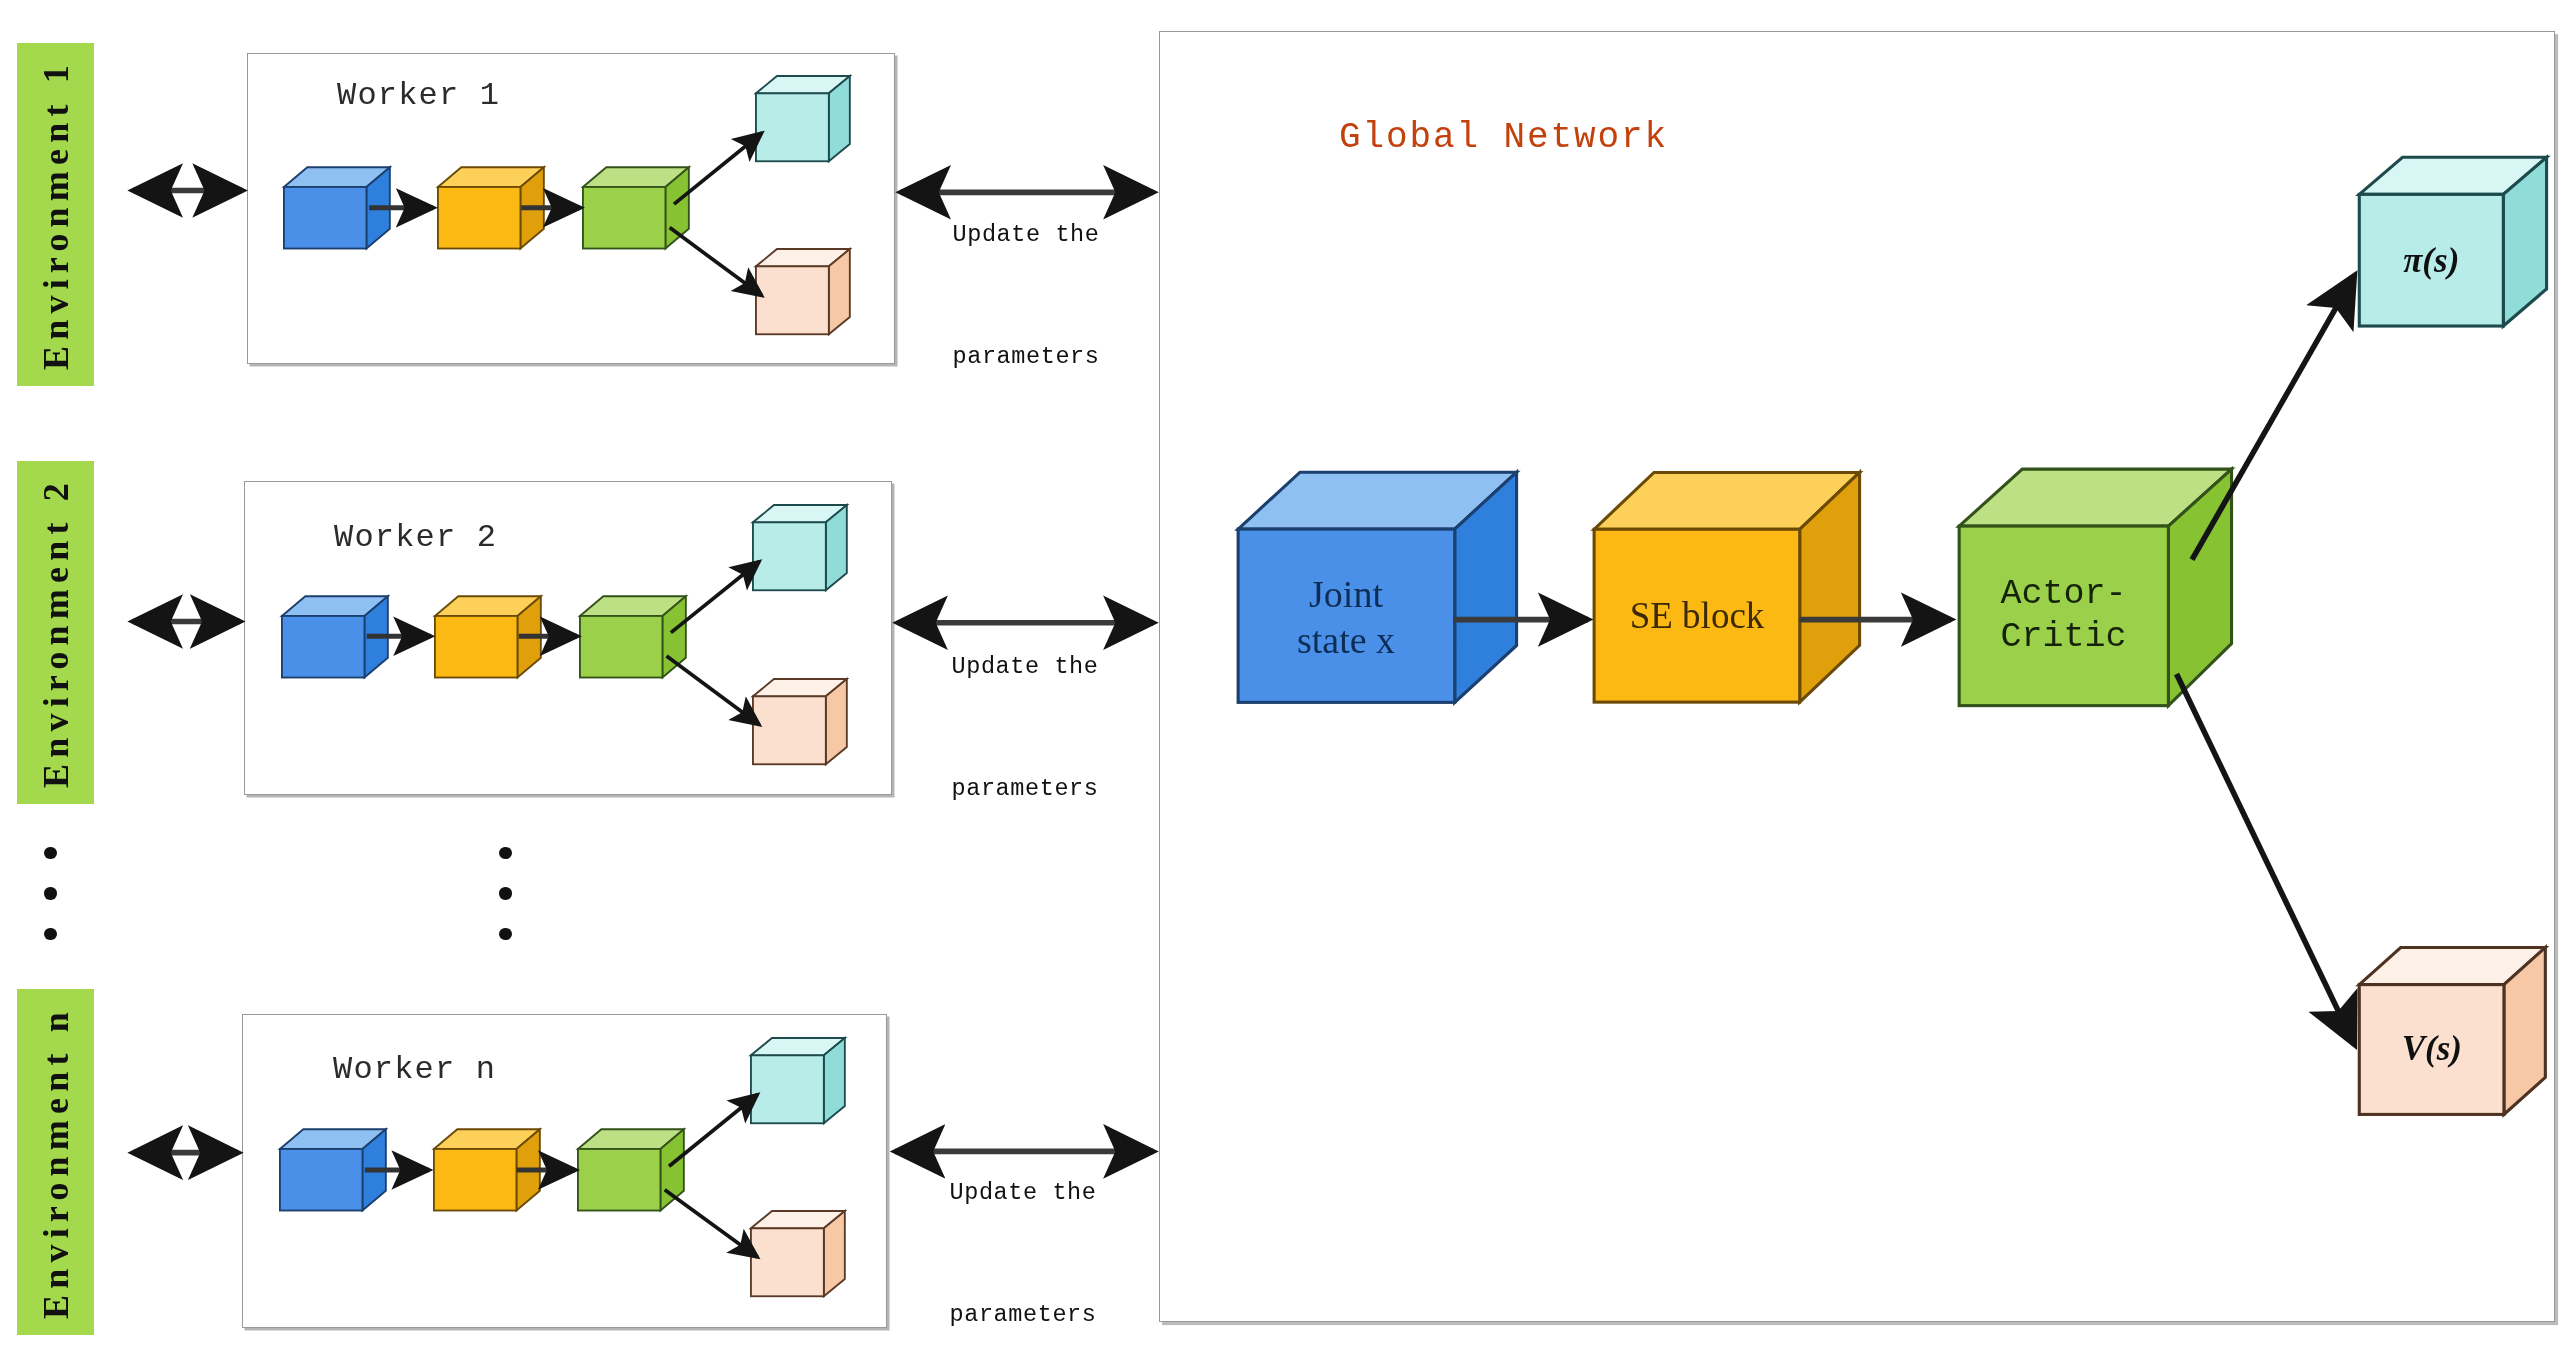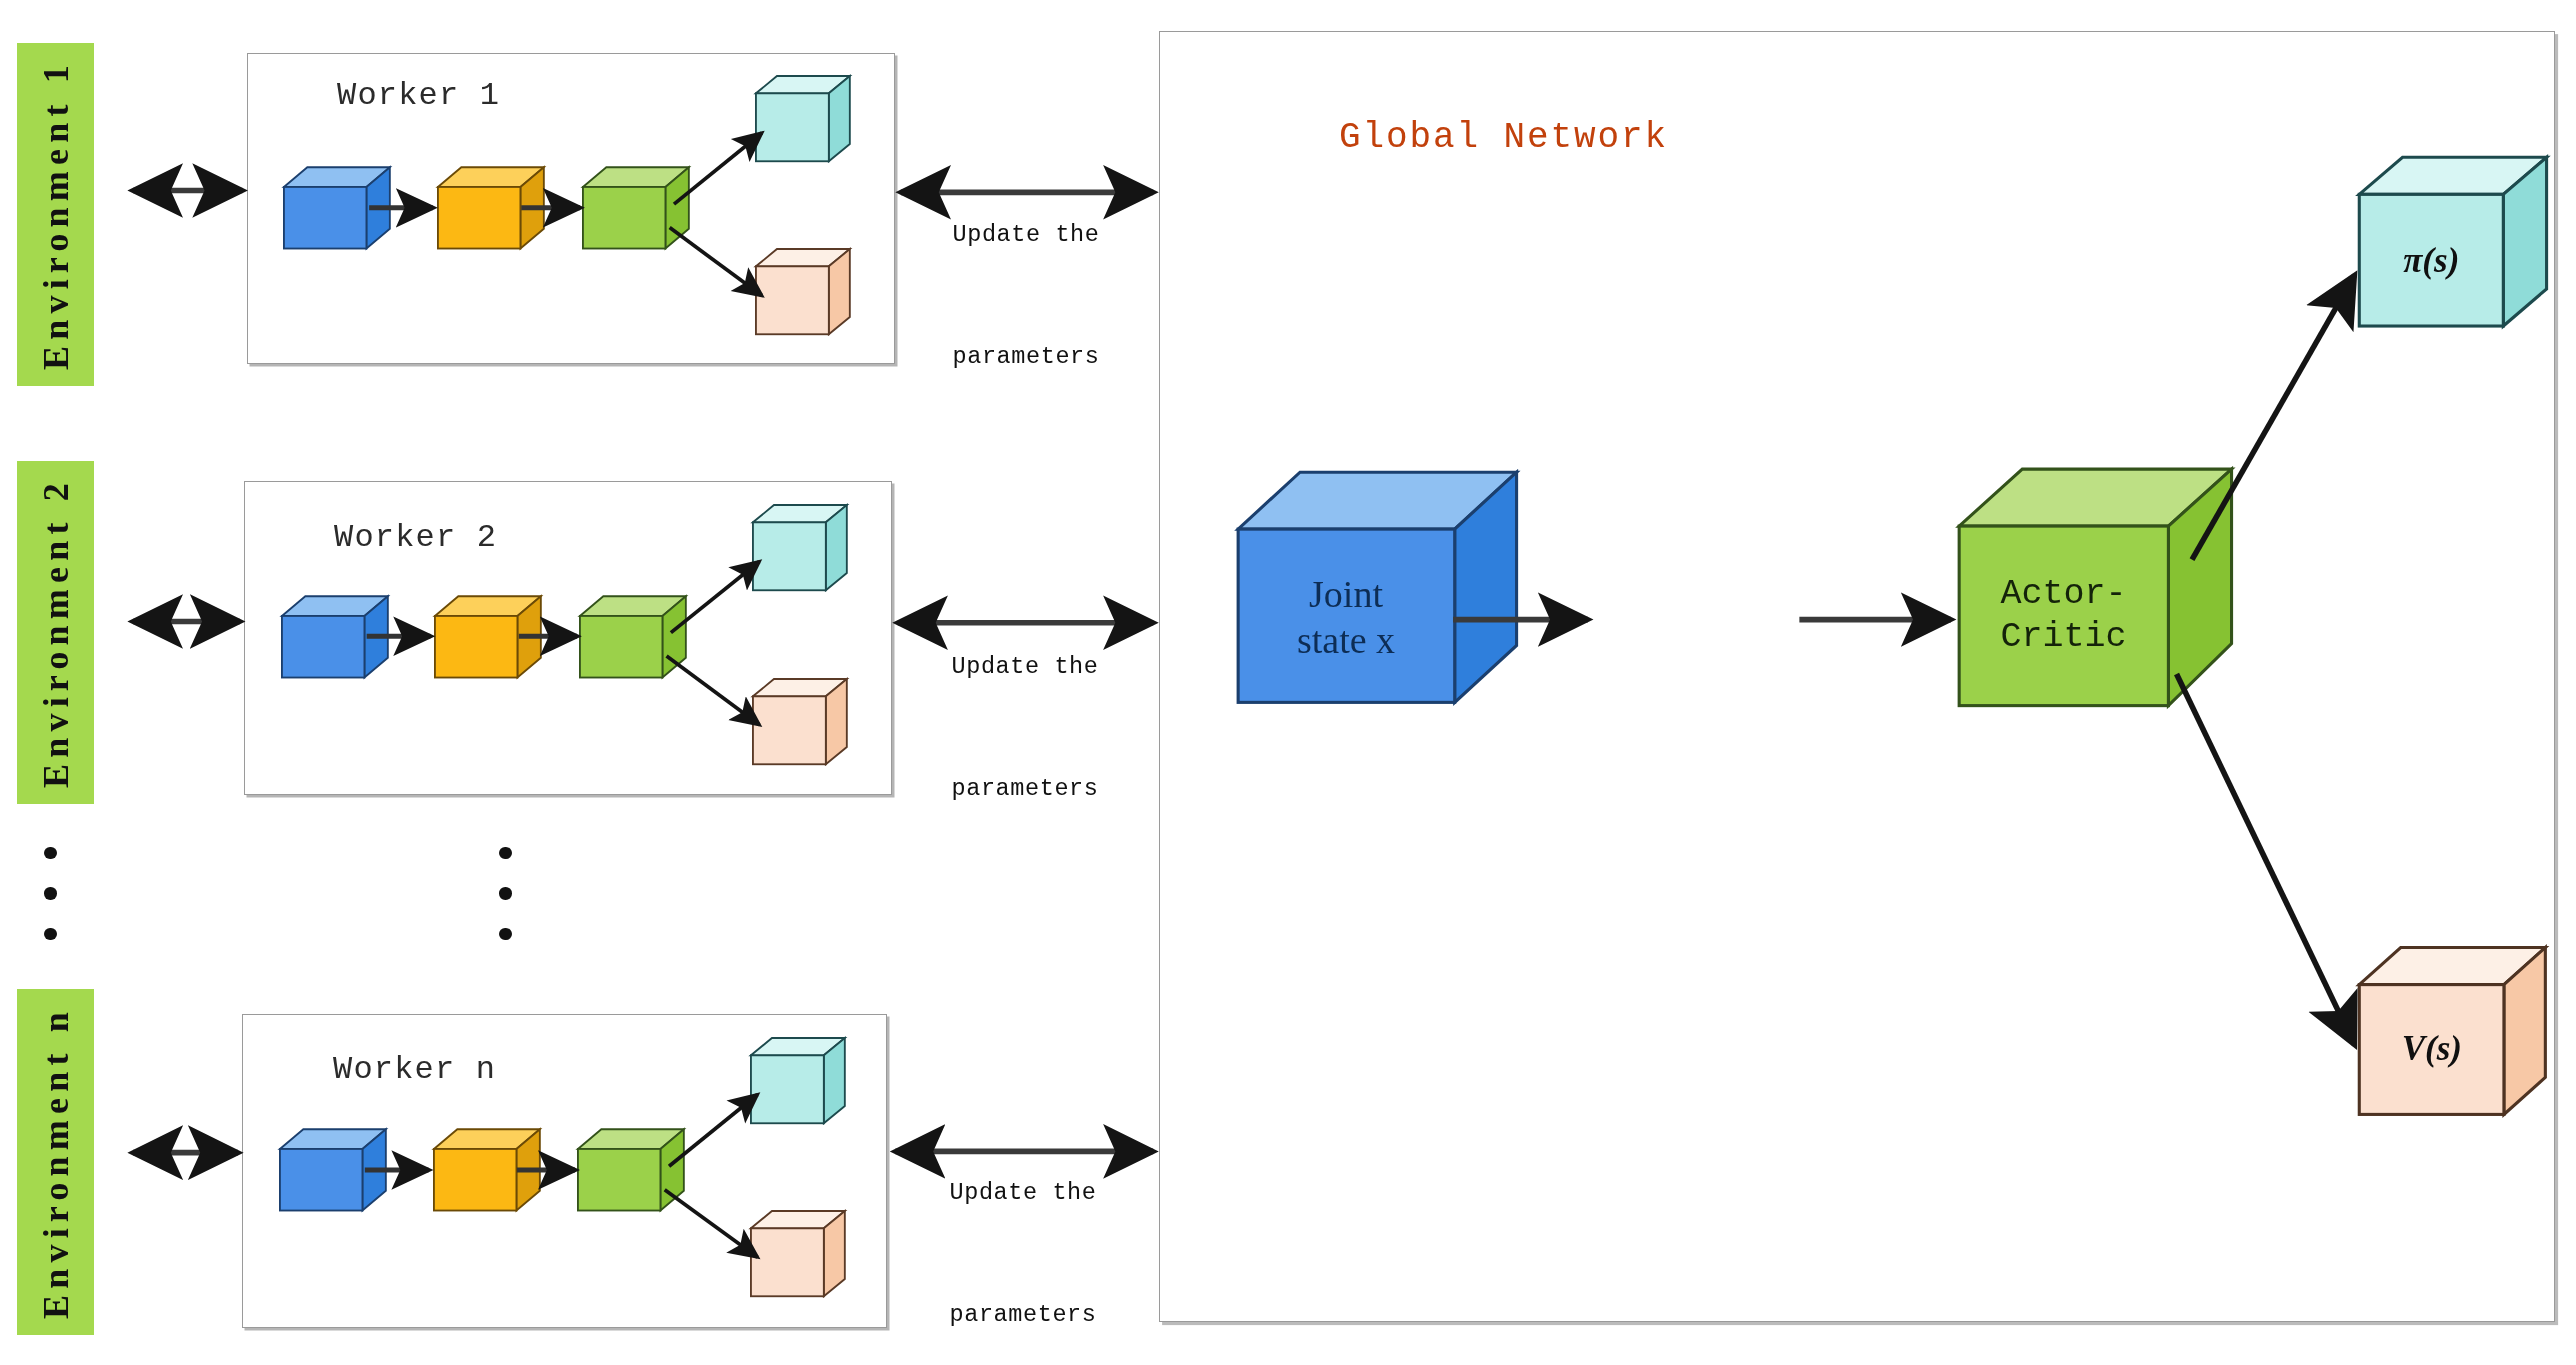--- a/index.html
+++ b/index.html
@@ -277,20 +277,29 @@
     <svg width="297" height="260" viewBox="0 0 480 420">
       <polygon points="18,110 118,18 468,18 368,110" fill="#8fc0f2" stroke="#1b3f6e" stroke-width="5"></polygon>
       <polygon points="368,110 468,18 468,298 368,390" fill="#2f7fdc" stroke="#1b3f6e" stroke-width="5"></polygon>
       <rect x="18" y="110" width="350" height="280" fill="#4a90e8" stroke="#1b3f6e" stroke-width="5"></rect>
     </svg>
     <div class="cube-label" style="top:111px; left:11px; width:216px; height:90px;
                 font-family:'Liberation Serif', serif; font-size:38px; color:#0d2d55;">Joint
 state x</div>
   </div>
 
+  <div class="cube" style="left:1583px; top:461px;">
+    <svg width="284" height="260" viewBox="0 0 460 420">
+      <polygon points="18,110 115,18 448,18 351,110" fill="#fdd05a" stroke="#6b4a06" stroke-width="5"></polygon>
+      <polygon points="351,110 448,18 448,298 351,390" fill="#dfa00c" stroke="#6b4a06" stroke-width="5"></polygon>
+      <rect x="18" y="110" width="333" height="280" fill="#fcb813" stroke="#6b4a06" stroke-width="5"></rect>
+    </svg>
+    <div class="cube-label" style="top:127px; left:11px; width:206px; height:56px;
+                font-family:'Liberation Serif', serif; font-size:37px; color:#3b2a05;">SE block</div>
+  </div>
 
   <div class="cube" style="left:1948px; top:458px;">
     <svg width="291" height="260" viewBox="0 0 470 420">
       <polygon points="18,110 120,18 458,18 356,110" fill="#bde084" stroke="#33521a" stroke-width="5"></polygon>
       <polygon points="356,110 458,18 458,300 356,400" fill="#86c232" stroke="#33521a" stroke-width="5"></polygon>
       <rect x="18" y="110" width="338" height="290" fill="#9bd14a" stroke="#33521a" stroke-width="5"></rect>
     </svg>
     <div class="cube-label" style="top:111px; left:11px; width:209px; height:93px;
                 font-family:'Liberation Mono', monospace; font-size:35px; color:#14230a;">Actor-
 Critic</div>

